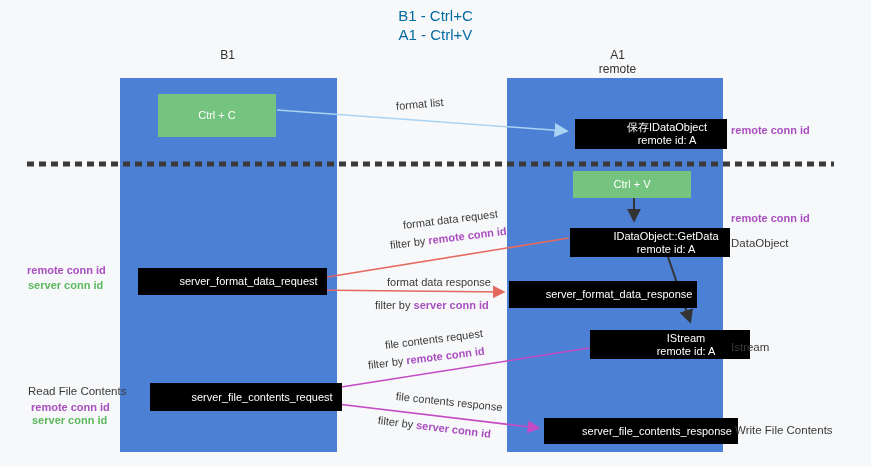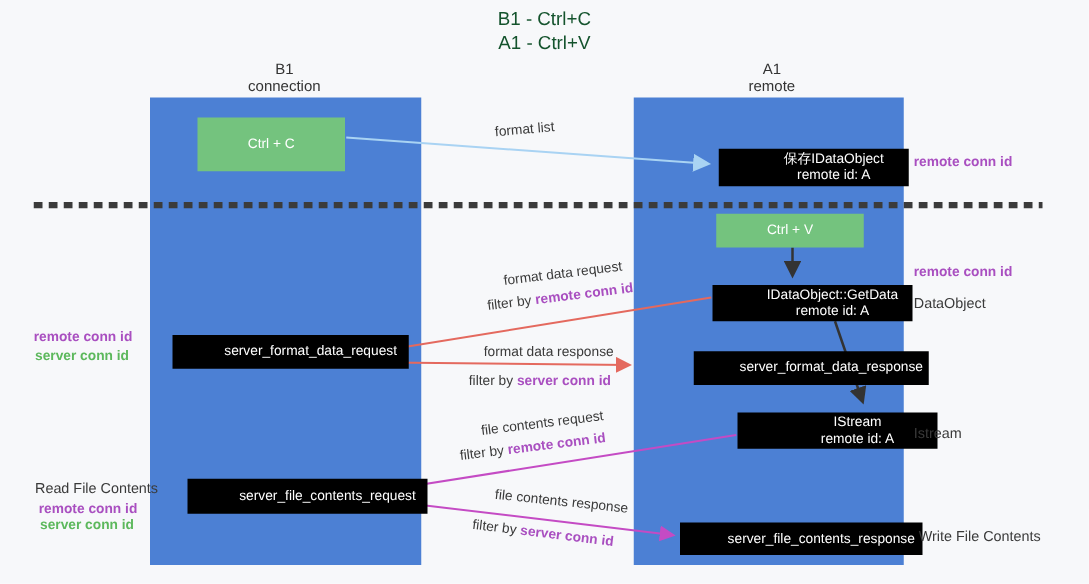--- a/index.html
+++ b/index.html
@@ -4,21 +4,21 @@
 <style>
   html,body { margin:0; padding:0; }
   .canvas {
     position:relative; width:871px; height:467px;
     background:#f7f8fa; overflow:hidden;
     font-family:"Liberation Sans", sans-serif;
     color:#3a3a3a;
   }
   .title {
     position:absolute; left:0; top:6; width:871px; top:6px;
-    text-align:center; font-size:15px; line-height:19px; color:#14532d;
+    text-align:center; font-size:15px; line-height:19px; color:#0369a1;
   }
   .col { position:absolute; background:#4c80d4; top:78px; height:374px; }
   .col-head {
     position:absolute; top:48px; font-size:12px; line-height:14px;
     text-align:center; color:#333;
   }
   .box {
     position:absolute; display:flex; flex-direction:column;
     align-items:center; justify-content:center; text-align:center;
     color:#ffffff; font-size:11px; line-height:13px;
@@ -40,21 +40,20 @@
 
 <div class="canvas">
 
   <div class="title">
     <div>B1 - Ctrl+C</div>
     <div>A1 - Ctrl+V</div>
   </div>
 
   <div class="col-head" style="left:160px; width:135px;">
     <div>B1</div>
-    <div>connection</div>
   </div>
   <div class="col-head" style="left:550px; width:135px;">
     <div>A1</div>
     <div>remote</div>
   </div>
 
   <div class="col" style="left:120px; width:217px;"></div>
   <div class="col" style="left:507px; width:216px;"></div>
 
   <svg class="overlay" width="871" height="467" viewBox="0 0 871 467">
@@ -102,21 +101,21 @@
 
   <div class="box orange" style="left:570px; top:228px; width:128px; height:29px;">
     <div>IDataObject::GetData</div>
     <div>remote id: A</div>
   </div>
 
   <div class="box orange" style="left:138px; top:268px; width:157px; height:27px;">
     <div>server_format_data_request</div>
   </div>
 
-  <div class="box orange" style="left:509px; top:281px; width:156px; height:27px;margin-left:46px;">
+  <div class="box orange" style="left:509px; top:281px; width:156px; height:27px;">
     <div>server_format_data_response</div>
   </div>
 
   <div class="box orange" style="left:590px; top:330px; width:128px; height:29px;">
     <div>IStream</div>
     <div>remote id: A</div>
   </div>
 
   <div class="box orange" style="left:544px; top:418px; width:162px; height:26px;">
     <div>server_file_contents_response</div>

